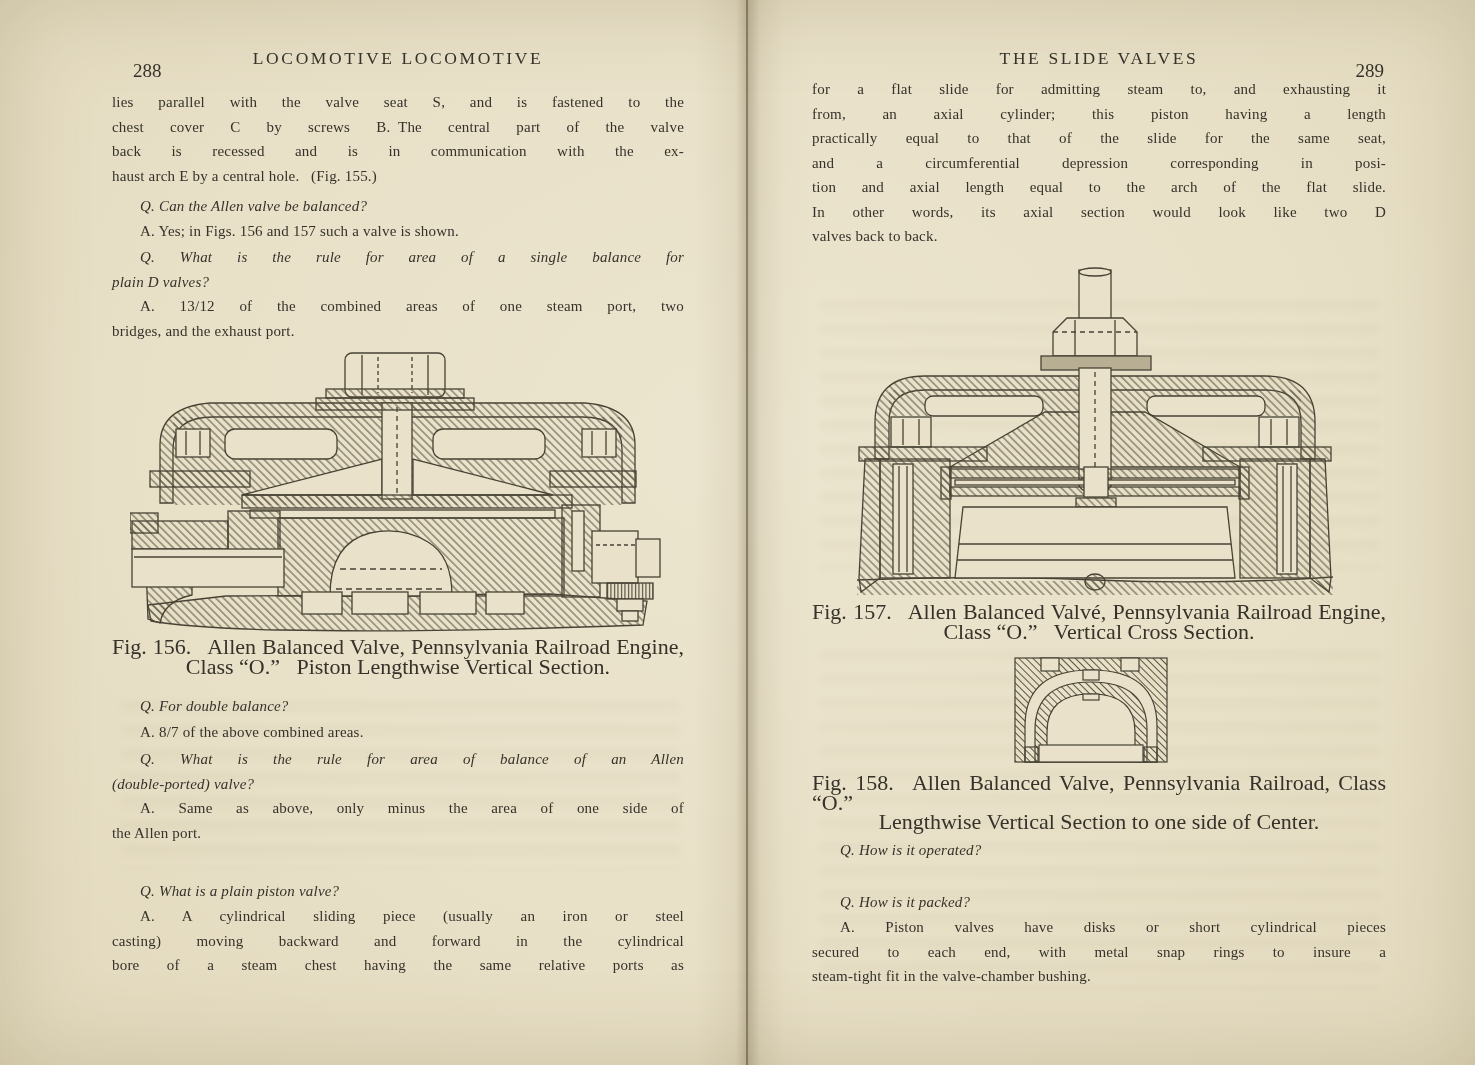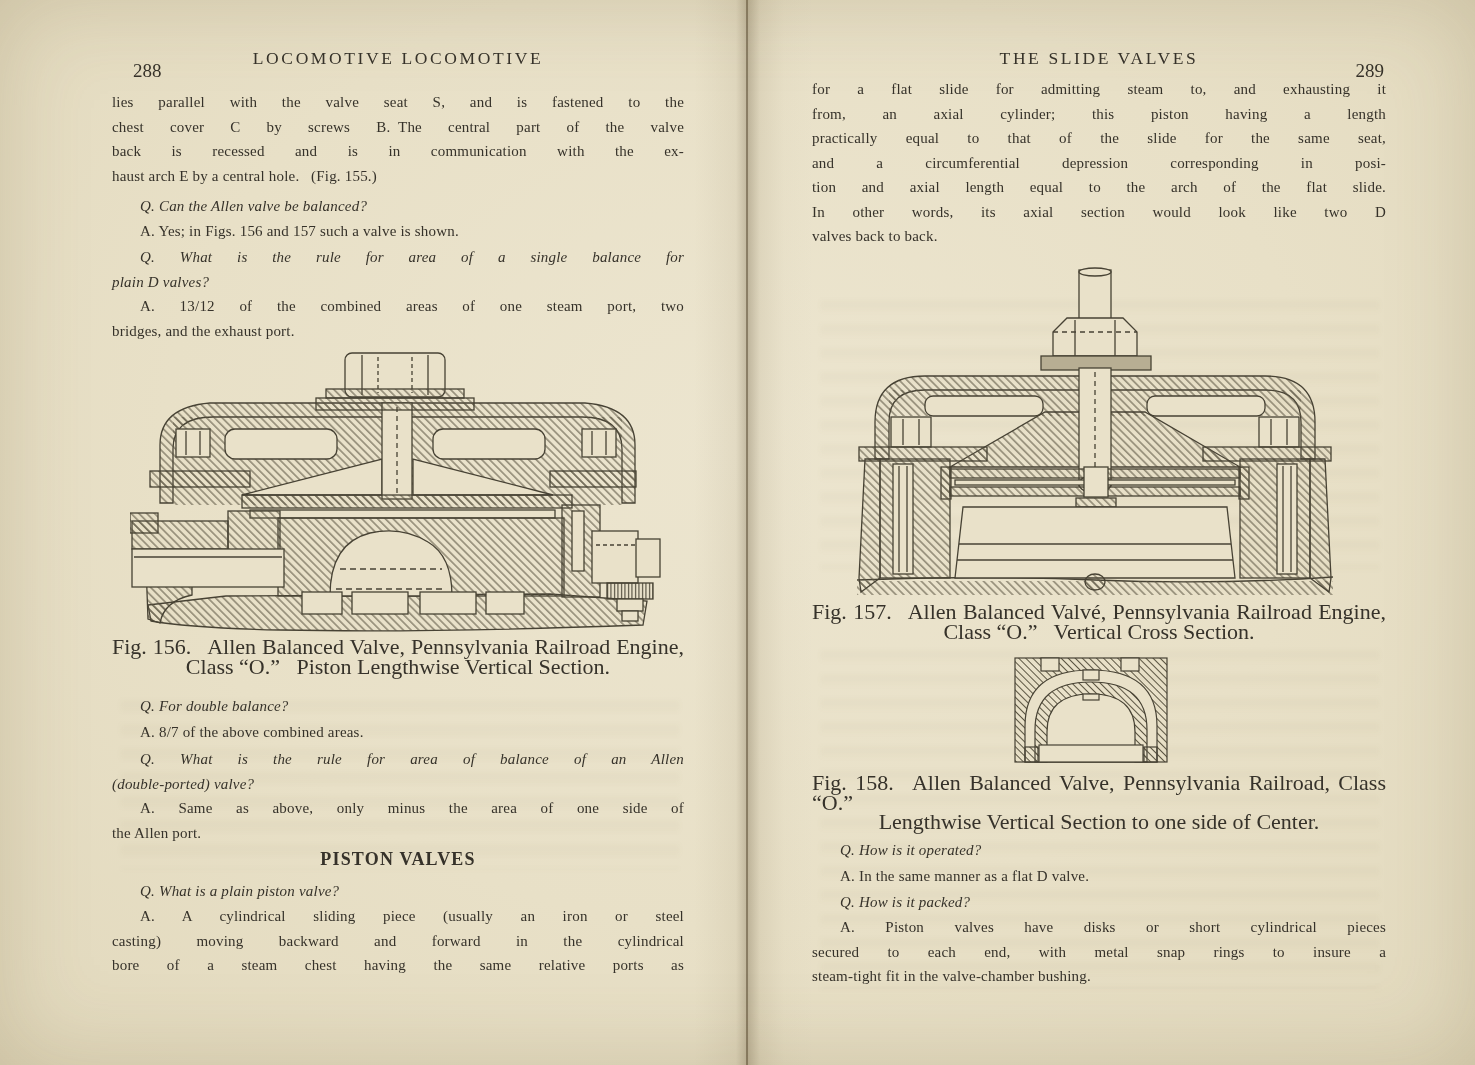--- a/index.html
+++ b/index.html
@@ -143,21 +143,20 @@
 
   <div class="blk" style="top:747px">
     <div class="bl it ind j">Q. What is the rule for area of balance of an Allen</div>
     <div class="bl it">(double-ported) valve?</div>
   </div>
   <div class="blk" style="top:796px">
     <div class="bl ind j">A. Same as above, only minus the area of one side of</div>
     <div class="bl">the Allen port.</div>
   </div>
 
-  <div class="blk sechead" style="top:849px">PISTON VALVES</div>
 
   <div class="blk" style="top:904px">
     <div class="bl ind j">A. A cylindrical sliding piece (usually an iron or steel</div>
     <div class="bl j">casting) moving backward and forward in the cylindrical</div>
     <div class="bl j">bore of a steam chest having the same relative ports as</div>
   </div>
   <div class="blk bl it ind" style="top:879px">Q. What is a plain piston valve?</div>
 </div>
 
 <div class="col col-right">
@@ -261,21 +260,20 @@
       </g>
     </svg>
   </div>
 
   <div class="blk" style="top:773px">
     <div class="cap j">Fig. 158.  Allen Balanced Valve, Pennsylvania Railroad, Class “O.”</div>
     <div class="cap ctr">Lengthwise Vertical Section to one side of Center.</div>
   </div>
 
   <div class="blk bl it ind" style="top:838px">Q. How is it operated?</div>
-  <div class="blk bl ind" style="top:864px">A. In the same manner as a flat D valve.</div>
 
   <div class="blk bl it ind" style="top:890px">Q. How is it packed?</div>
   <div class="blk" style="top:915px">
     <div class="bl ind j">A. Piston valves have disks or short cylindrical pieces</div>
     <div class="bl j">secured to each end, with metal snap rings to insure a</div>
     <div class="bl">steam-tight fit in the valve-chamber bushing.</div>
   </div>
 </div>
 
 <div class="gutter"></div>

